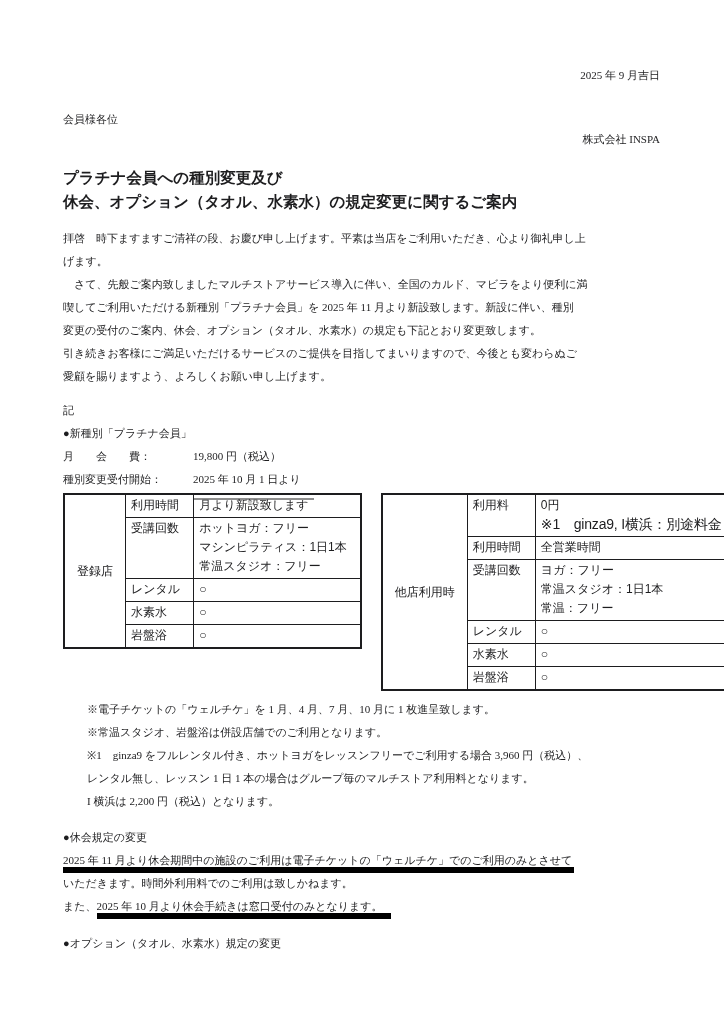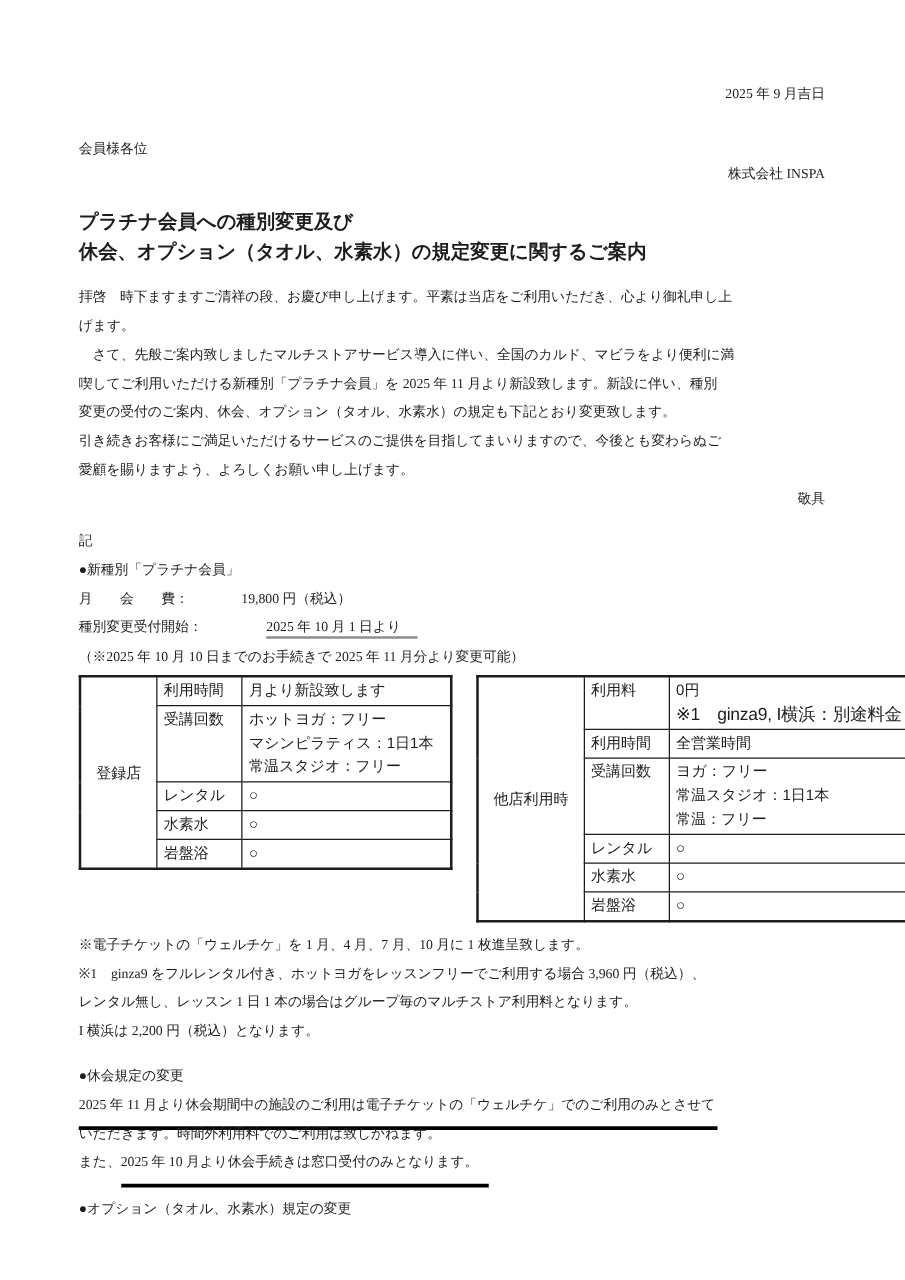--- a/index.html
+++ b/index.html
@@ -15,42 +15,42 @@
     padding:64px 64px 0 63px;
     overflow:hidden;
   }
   .line { font-size:11px; line-height:23px; white-space:nowrap; }
   .right { text-align:right; }
   .center { text-align:left; }
   .doc-title { font-weight:bold; font-size:15.5px; line-height:24px; margin-top:15px; }
   .body-block { margin-top:13px; }
   .ki { margin-top:11px; }
   .label-col { display:inline-block; width:130px; }
-  .u-gray { border-bottom:2px solid #8f8f8f; padding-right:13px; padding-bottom:1px;margin-left:20px; }
-  .u-dark { border-bottom:3px solid #000000; padding-right:8px; padding-bottom:11px; }
+  .u-gray { border-bottom:2px solid #8f8f8f; padding-right:13px; padding-bottom:13px; }
+  .u-dark { border-bottom:6px solid #000000; padding-right:8px; padding-bottom:1px; }
   .naiyo { margin-top:7px; }
   .tables-wrap { display:flex; align-items:flex-start; gap:19px; margin-top:2px; }
   table.spec {
     border-collapse:collapse;
     border:2px solid #1d1d1f;
     font-family:"Liberation Sans","DejaVu Sans",sans-serif;
     font-size:12px;
   }
   table.spec td {
     border:1px solid #1d1d1f;
     vertical-align:top;
     padding:1px 13px 2px 5px;
     line-height:19px;
     white-space:nowrap;
   }
   table.spec td.hcell { vertical-align:middle; text-align:center; padding:1px 12px; }
   .tL .c1 { width:62px; } .tL .c2 { width:57px; } .tL .c3 { width:168px; }
   .tR .c1 { width:66px; } .tR .c2 { width:58px; } .tR .c3 { width:158px; }
   .note-small { font-size:14px; letter-spacing:-0.2px; }
-  .notes-block { margin-top:7px; }
+  .notes-block { margin-top:7px;margin-left:24px; }
   .sec-kyukai { margin-top:13px; }
   .sec-option { margin-top:14px; }
 </style>
 </head>
 <body>
 
 <div class="page">
 
   <div class="line right">2025 年 9 月吉日</div>
 
@@ -64,34 +64,32 @@
   </div>
 
   <div class="body-block">
     <div class="line">拝啓　時下ますますご清祥の段、お慶び申し上げます。平素は当店をご利用いただき、心より御礼申し上</div>
     <div class="line">げます。</div>
     <div class="line">　さて、先般ご案内致しましたマルチストアサービス導入に伴い、全国のカルド、マビラをより便利に満</div>
     <div class="line">喫してご利用いただける新種別「プラチナ会員」を 2025 年 11 月より新設致します。新設に伴い、種別</div>
     <div class="line">変更の受付のご案内、休会、オプション（タオル、水素水）の規定も下記とおり変更致します。</div>
     <div class="line">引き続きお客様にご満足いただけるサービスのご提供を目指してまいりますので、今後とも変わらぬご</div>
     <div class="line">愛顧を賜りますよう、よろしくお願い申し上げます。</div>
-    <div class="line right">敬具</div>
   </div>
 
   <div class="line center ki">記</div>
 
   <div>
     <div class="line">●新種別「プラチナ会員」</div>
     <div class="line">
       <span class="label-col">月　　会　　費：</span><span>19,800 円（税込）</span>
     </div>
     <div class="line">
       <span class="label-col">種別変更受付開始：</span><span class="u-gray">2025 年 10 月 1 日より</span>
     </div>
-    <div class="line" style="margin-top:1px;">（※2025 年 10 月 10 日までのお手続きで 2025 年 11 月分より変更可能）</div>
   </div>
 
 
   <div class="tables-wrap">
 
     <table class="spec tL">
       <tbody>
           <tr>
         <td class="hcell c1" rowspan="5">登録店</td>
         <td class="c2">利用時間</td>
@@ -154,20 +152,21 @@
         <td class="c2">岩盤浴</td>
         <td class="c3">○</td>
       </tr>
     </tbody>
       </table>
 
   </div>
 
   <div class="notes-block">
     <div class="line">※電子チケットの「ウェルチケ」を 1 月、4 月、7 月、10 月に 1 枚進呈致します。</div>
+    <div class="line">※常温スタジオ、岩盤浴は併設店舗でのご利用となります。</div>
     <div class="line">※1　ginza9 をフルレンタル付き、ホットヨガをレッスンフリーでご利用する場合 3,960 円（税込）、</div>
     <div class="line">レンタル無し、レッスン 1 日 1 本の場合はグループ毎のマルチストア利用料となります。</div>
     <div class="line">I 横浜は 2,200 円（税込）となります。</div>
   </div>
 
   <div class="sec-kyukai">
     <div class="line">●休会規定の変更</div>
     <div class="line"><span class="u-dark" style="padding-right:2px;">2025 年 11 月より休会期間中の施設のご利用は電子チケットの「ウェルチケ」でのご利用のみとさせて</span></div>
     <div class="line">いただきます。時間外利用料でのご利用は致しかねます。</div>
     <div class="line">

